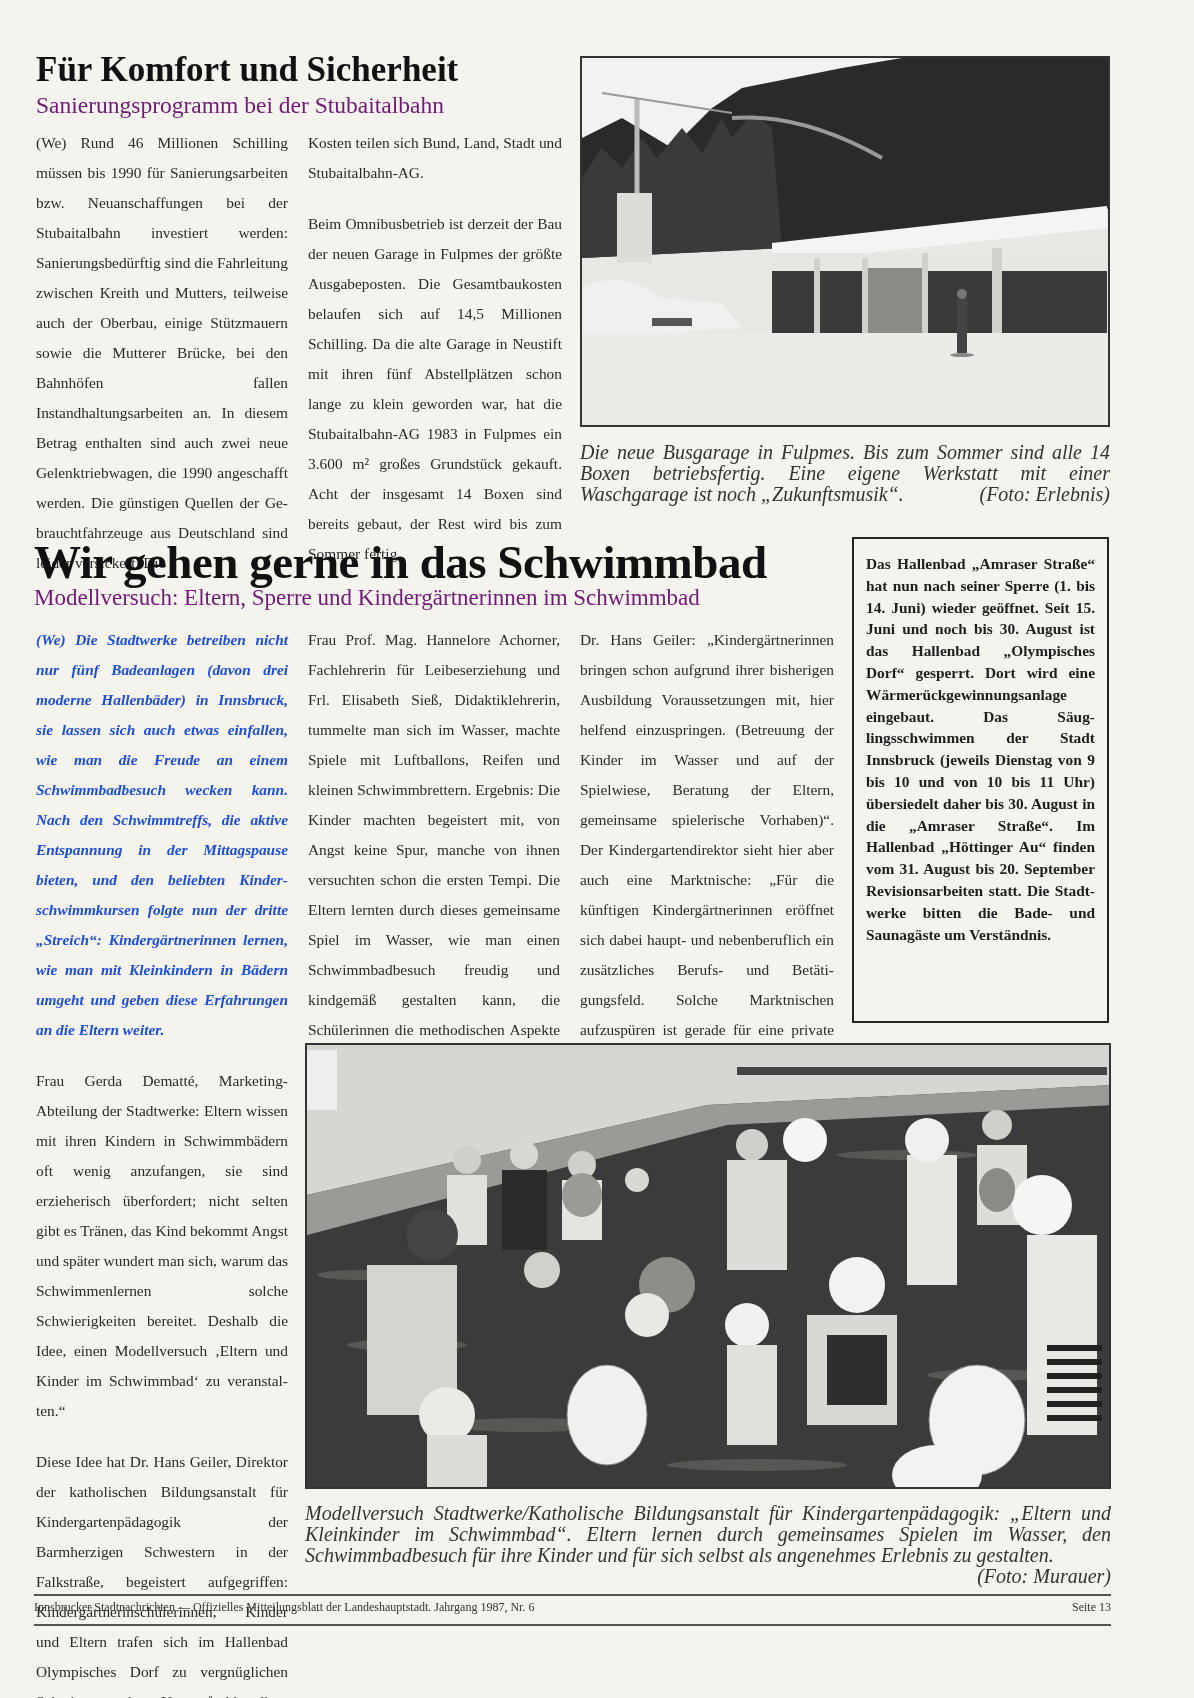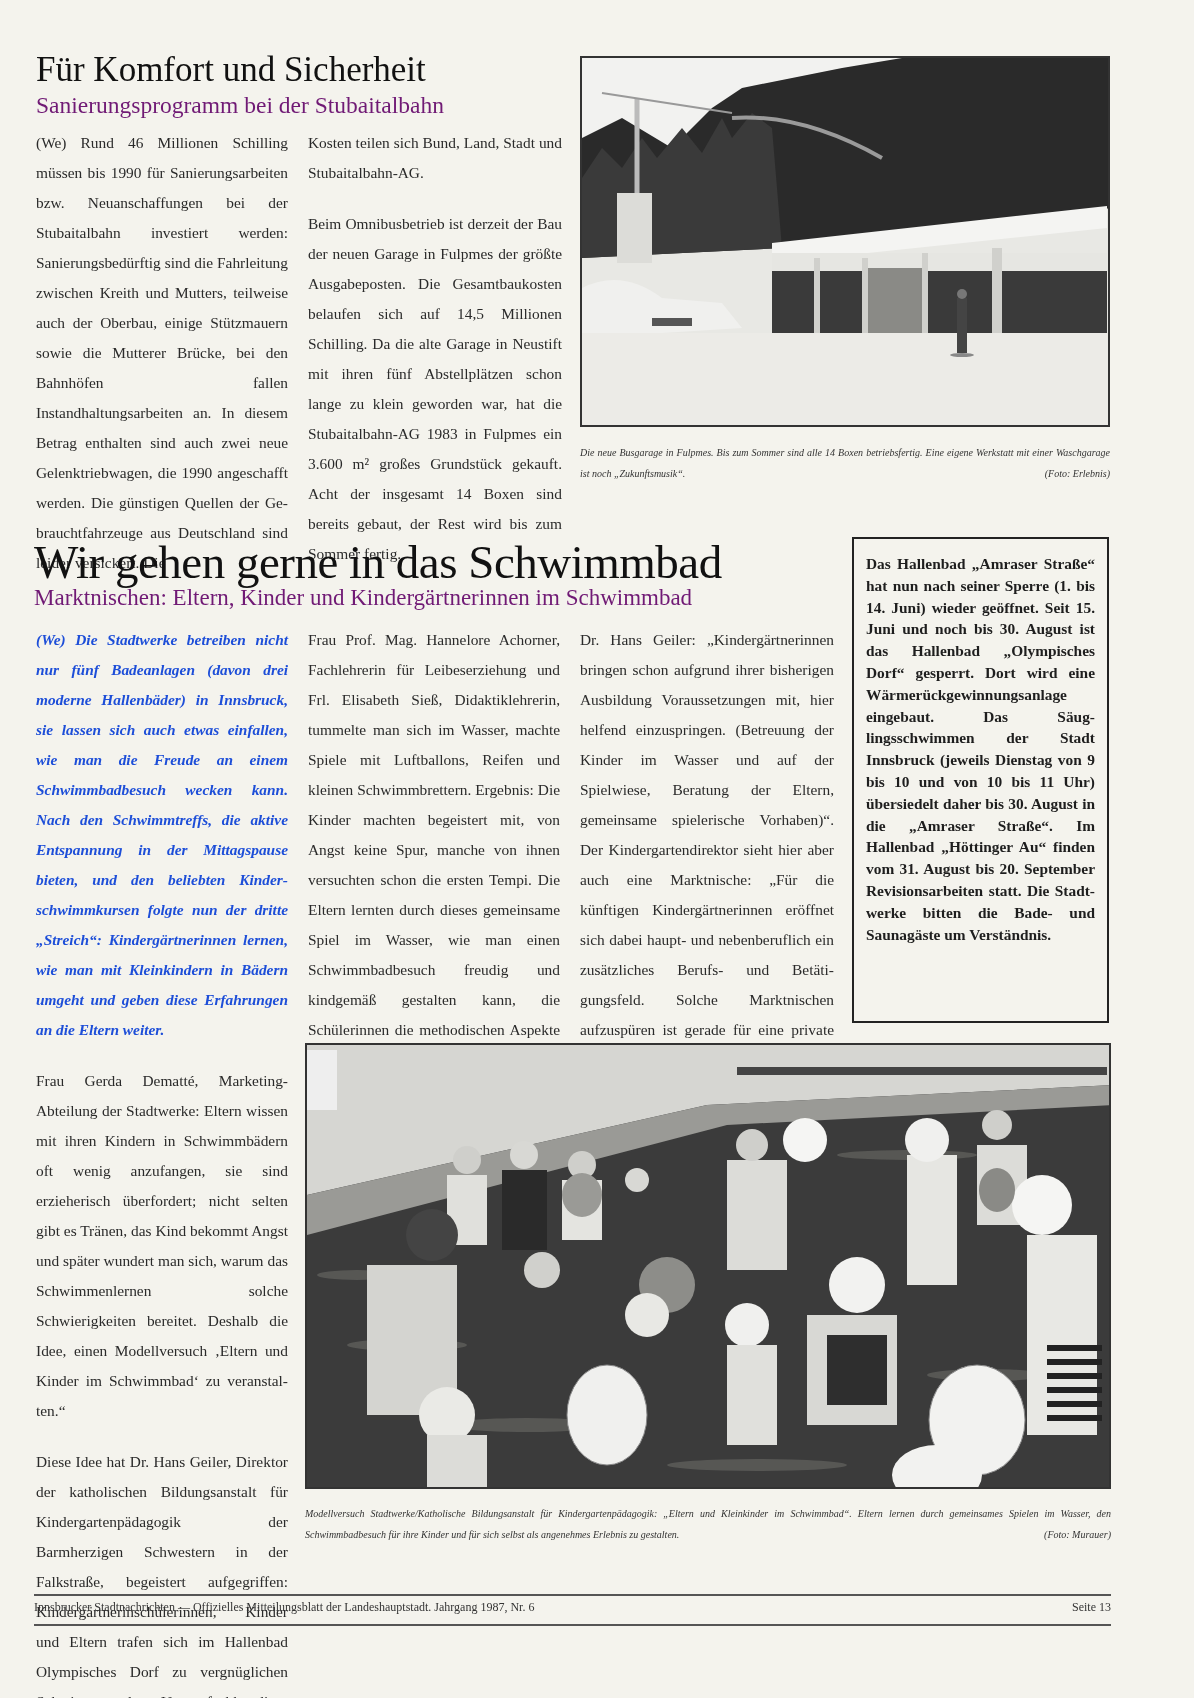--- a/index.html
+++ b/index.html
@@ -7,36 +7,36 @@
     width: 1194px; height: 1698px;
     background: #f4f3ed;
     position: relative;
     overflow: hidden;
     font-family: "Liberation Serif", "DejaVu Serif", serif;
     color: #2a2a2a;
   }
   .abs { position: absolute; }
   .h1 {
     font-family: "Liberation Serif", serif;
-    font-weight: normal; color: #111;
+    font-weight: bold; color: #111;
     white-space: nowrap; margin: 0;
   }
   .sub {
     font-family: "Liberation Serif", serif;
     color: #701a75; white-space: nowrap; margin: 0;
   }
   .col {
     font-size: 15.4px; line-height: 30px;
     text-align: justify; hyphens: manual;
   }
   .col p { margin: 0; }
   .col p + p { margin-top: 21px; }
   .bold { font-weight: bold; color: #1d4ed8; font-style: italic; }
   .caption {
-    font-style: italic; font-size: 10px; line-height: 21px;
+    font-style: italic; font-size: 20px; line-height: 21px;
     color: #333; text-align: justify;
   }
   .credit { float: right; }
   .photo {
     border: 2px solid #333;
     box-sizing: border-box;
     overflow: hidden;
   }
   .infobox {
     border: 2px solid #222;
@@ -98,21 +98,21 @@
     <ellipse cx="380" cy="297" rx="12" ry="2" fill="#888"></ellipse>
   </svg>
 </div>
 
 <div class="abs caption" style="left:580px; top:442px; width:530px;">
   <span>Die neue Busgarage in Fulpmes. Bis zum Sommer sind alle 14 Boxen betriebsfertig. Eine eigene Werkstatt mit einer Waschgarage ist noch „Zukunftsmusik“.</span>
   <span class="credit">(Foto: Erlebnis)</span>
 </div>
 
 <h1 class="abs h1" style="left:34px; top:535px; font-size:47px; letter-spacing:-0.5px;">Wir gehen gerne in das Schwimmbad</h1>
-<h2 class="abs sub" style="left:34px; top:585px; font-size:23px; font-weight:normal;">Marktnischen: Eltern, Kinder und Kindergärtnerinnen im Schwimmbad</h2>
+<h2 class="abs sub" style="left:34px; top:585px; font-size:23px; font-weight:normal;">Modellversuch: Eltern, Sperre und Kindergärtnerinnen im Schwimmbad</h2>
 
 <div class="abs col" style="left:36px; top:625px; width:252px;">
   <p class="bold">(We) Die Stadtwerke betreiben nicht nur fünf Badeanlagen (da­von drei moderne Hallenbäder) in Innsbruck, sie lassen sich auch etwas einfallen, wie man die Freude an einem Schwimmbad­besuch wecken kann. Nach den Schwimmtreffs, die aktive Ent­spannung in der Mittagspause bieten, und den beliebten Kinder­schwimmkursen folgte nun der dritte „Streich“: Kindergärtne­rinnen lernen, wie man mit Klein­kindern in Bädern umgeht und geben diese Erfahrungen an die Eltern weiter.</p>
   <p>Frau Gerda Dematté, Marketing-Abteilung der Stadtwerke: Eltern wissen mit ihren Kindern in Schwimmbädern oft wenig anzu­fangen, sie sind erzieherisch überfordert; nicht selten gibt es Tränen, das Kind bekommt Angst und später wundert man sich, warum das Schwimmenler­nen solche Schwierigkeiten berei­tet. Deshalb die Idee, einen Mo­dellversuch ‚Eltern und Kinder im Schwimmbad‘ zu veranstal­ten.“</p>
   <p>Diese Idee hat Dr. Hans Geiler, Direktor der katholischen Bil­dungsanstalt für Kindergarten­pädagogik der Barmherzigen Schwestern in der Falkstraße, be­geistert aufgegriffen: Kindergärt­nerinschülerinnen, Kinder und Eltern trafen sich im Hallenbad Olympisches Dorf zu vergnügli­chen Schwimmstunden. Unter fachkundiger Anleitung von</p>
 </div>
 
 <div class="abs col" style="left:308px; top:625px; width:252px;">
   <p>Frau Prof. Mag. Hannelore Achorner, Fachlehrerin für Lei­beserziehung und Frl. Elisabeth Sieß, Didaktiklehrerin, tummelte man sich im Wasser, machte Spie­le mit Luftballons, Reifen und kleinen Schwimmbrettern. Er­gebnis: Die Kinder machten be­geistert mit, von Angst keine Spur, manche von ihnen versuch­ten schon die ersten Tempi. Die Eltern lernten durch dieses ge­meinsame Spiel im Wasser, wie man einen Schwimmbadbesuch freudig und kindgemäß gestalten kann, die Schülerinnen die me­thodischen Aspekte der Betreu­ung von Kindern und Eltern.</p>
 </div>

